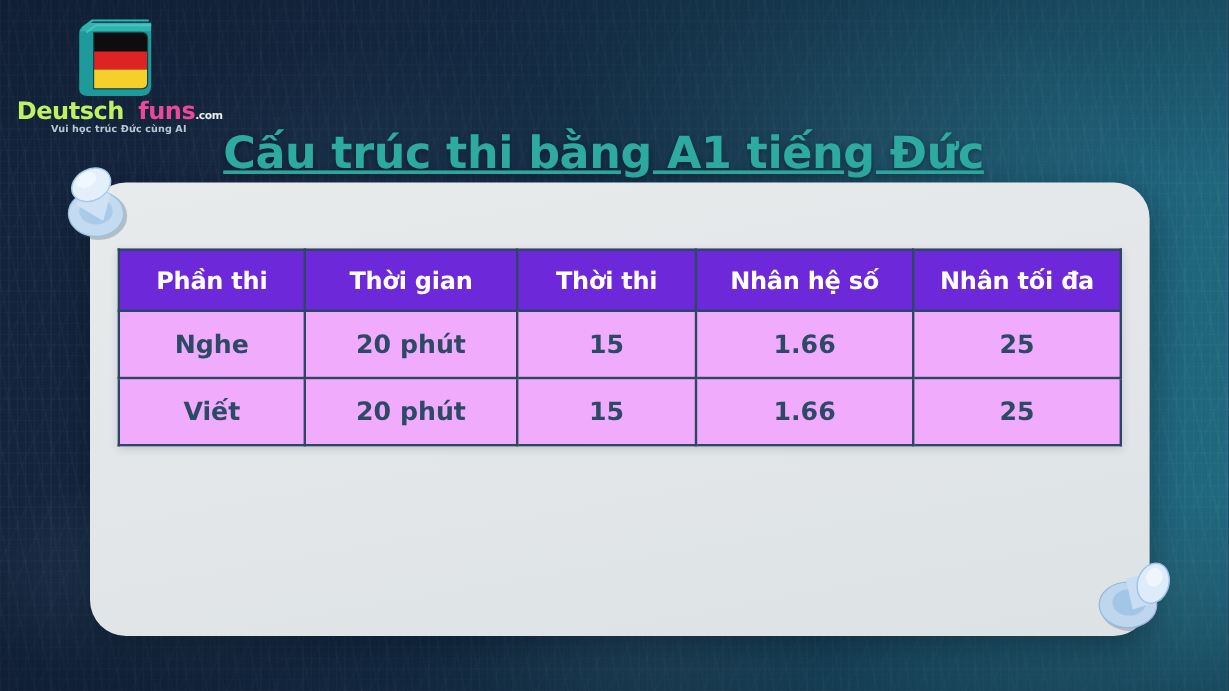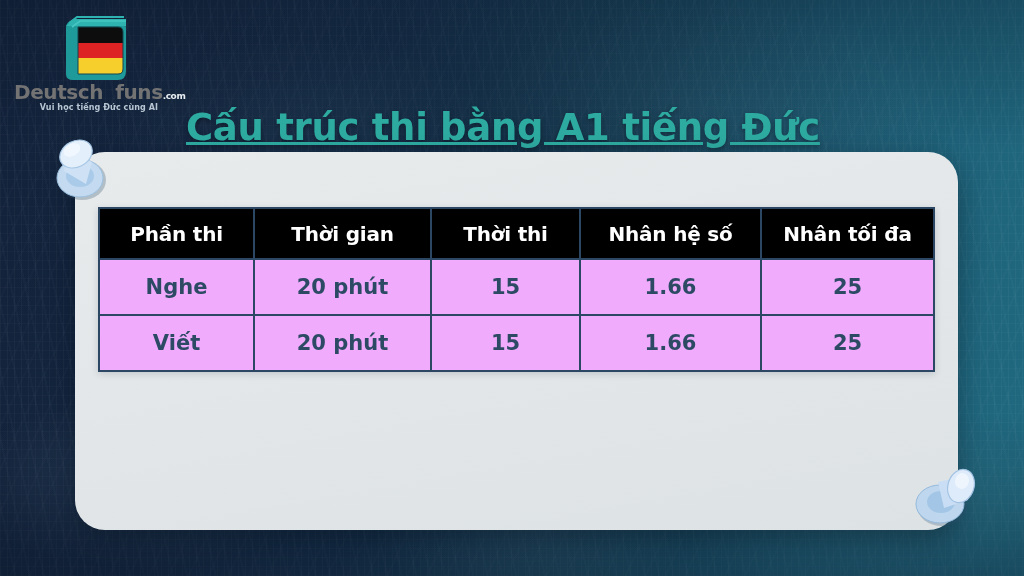--- a/index.html
+++ b/index.html
@@ -80,22 +80,22 @@
     left: 0;
     top: 68px;
     width: 170px;
     text-align: center;
     font-size: 20px;
     font-weight: 700;
     letter-spacing: -.4px;
     line-height: 1;
     white-space: nowrap;
   }
-  .w-deutsch { color: #737373; }
-  .w-funs    { color: #737373; padding-left: 12px; }
+  .w-deutsch { color: #bef264; }
+  .w-funs    { color: #ec4899; padding-left: 12px; }
   .w-com     { color: #e9eef2; font-size: 9px; font-weight: 700; vertical-align: baseline; text-align: right; }
   .logo-tag {
     position: absolute;
     left: 0;
     top: 89px;
     width: 170px;
     text-align: center;
     font-size: 8px;
     font-weight: 600;
     color: #b9c7d4;
@@ -152,21 +152,21 @@
   }
   table.grid th,
   table.grid td {
     border: 2px solid #2c4763;
     text-align: center;
     vertical-align: middle;
     font-weight: 700;
     color: #2d4a65;
   }
   table.grid thead th {
-    background: #000000;
+    background: #6d28d9;
     color: #ffffff;
     border-color: #2c4763;
     height: 47px;
     font-size: 20px;
     letter-spacing: -.2px;
   }
   table.grid tbody td {
     height: 52px;
     font-size: 21px;
     background: #f0abfc;
@@ -198,21 +198,21 @@
 
         <path d="M18 11 L58 11 Q63 11 63 16 L63 53 Q63 58 58 58 L18 58 Z" fill="#0d0d0d"></path>
         <path d="M18 27 L63 27 L63 42 L18 42 Z" fill="#dd2323"></path>
         <path d="M18 42 L63 42 L63 53 Q63 58 58 58 L18 58 Z" fill="#f7cf2c"></path>
         <path d="M18 11 L58 11 Q63 11 63 16 L63 53 Q63 58 58 58 L18 58 Z" fill="none" stroke="#14454f" stroke-width="1"></path>
       </svg>
     </span>
     <div class="logo-wordmark">
       <span class="w-deutsch">Deutsch</span><span class="w-funs">funs</span><span class="w-com">.com</span>
     </div>
-    <div class="logo-tag">Vui học tiếng Đức cùng AI</div>
+    <div class="logo-tag">Vui học trúc Đức cùng AI</div>
   </div>
 
   <h1 class="title">Cấu trúc thi bằng A1 tiếng Đức</h1>
 
   <div class="card"></div>
 
   <div class="table-wrap">
     <table class="grid">
       <colgroup>
         <col class="c1">

